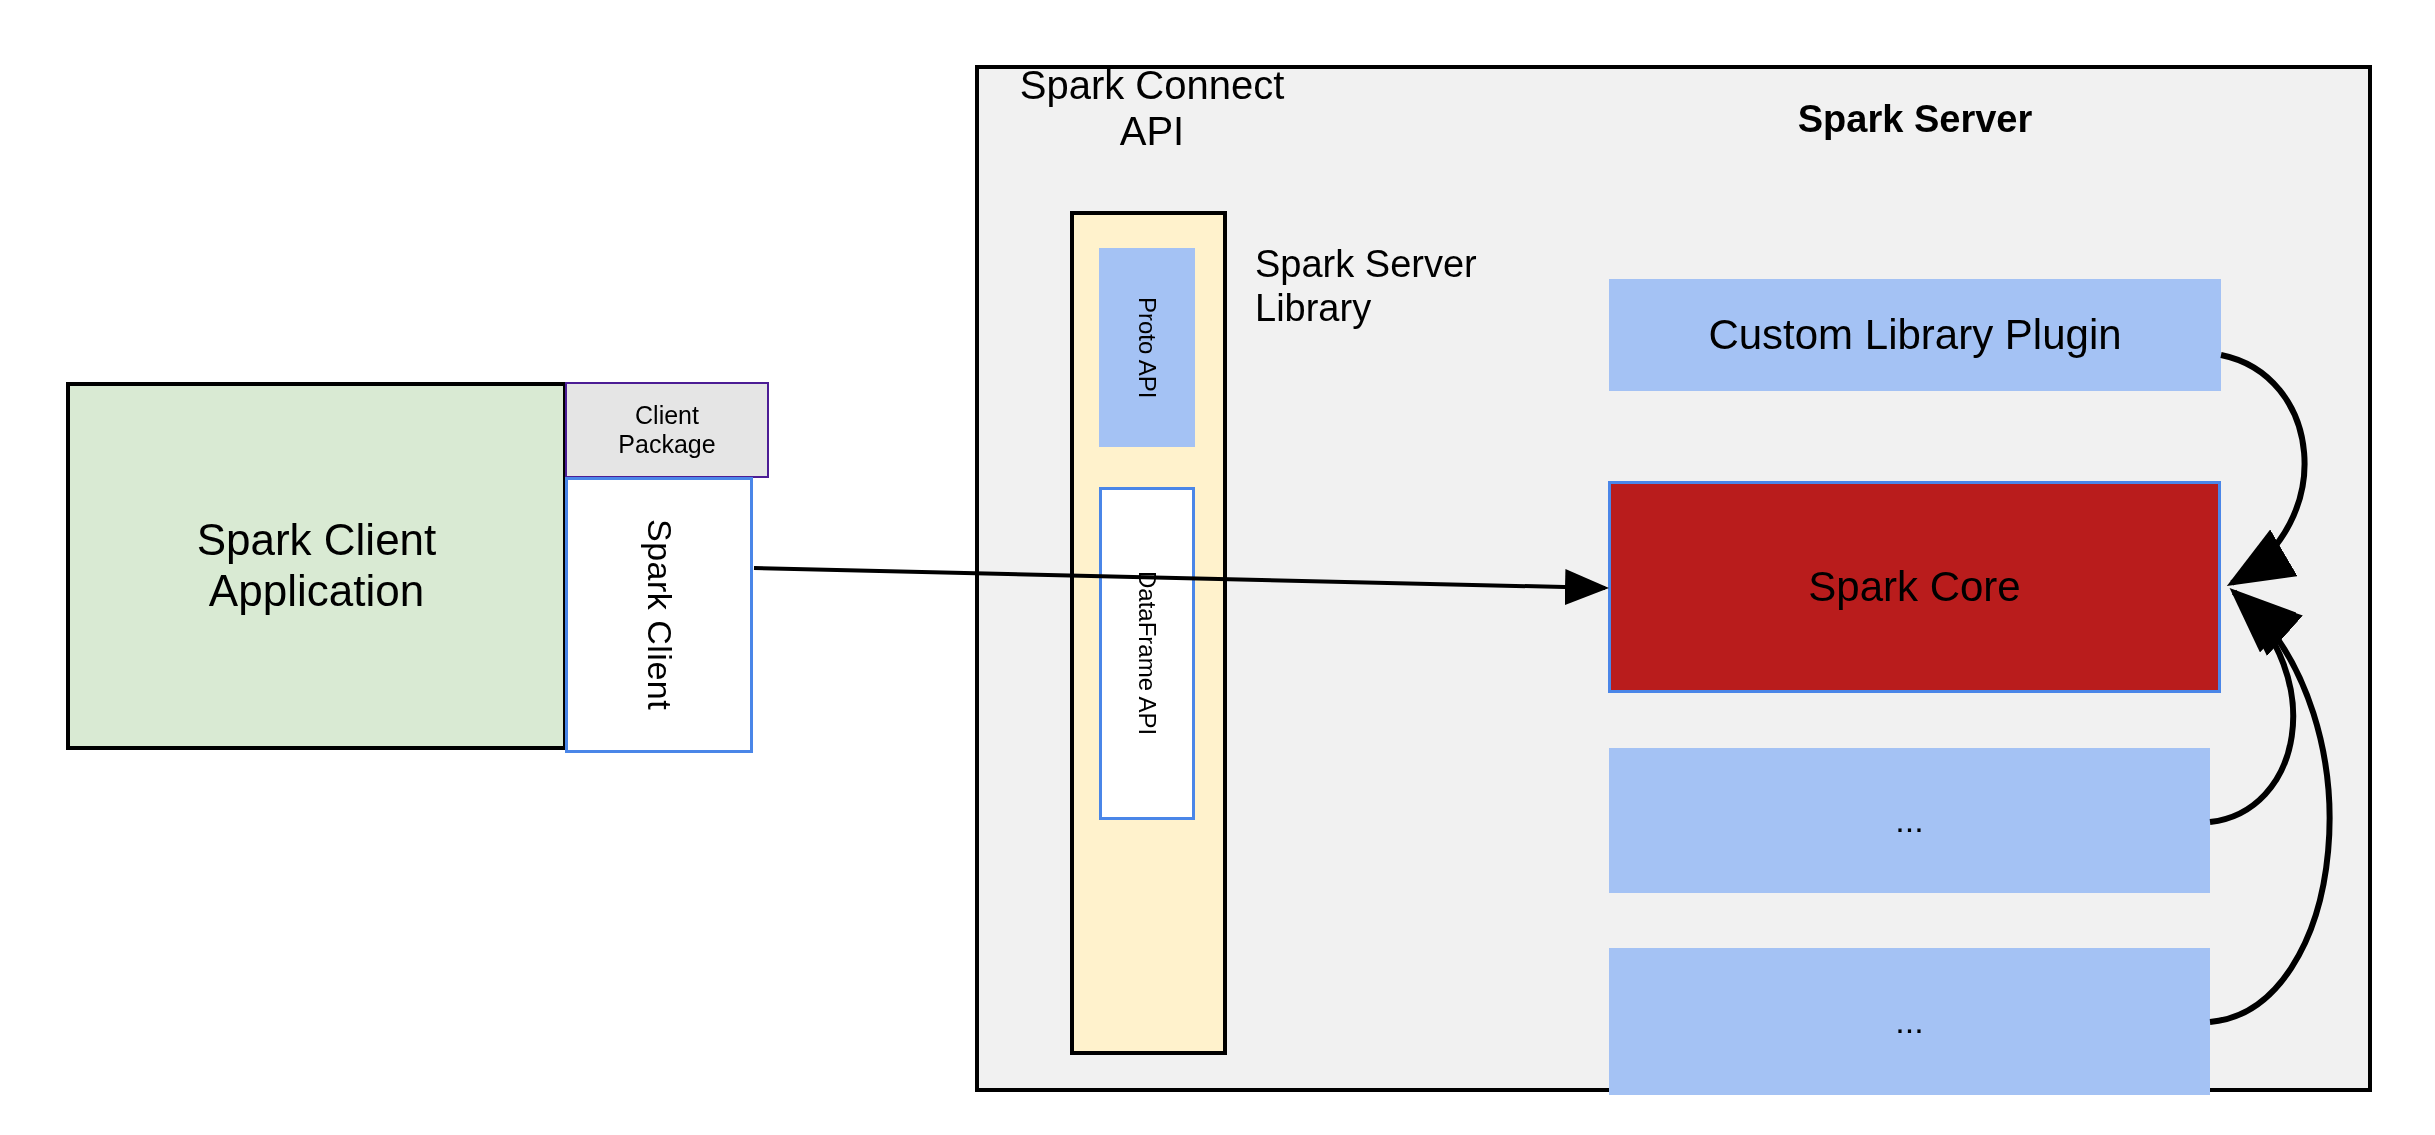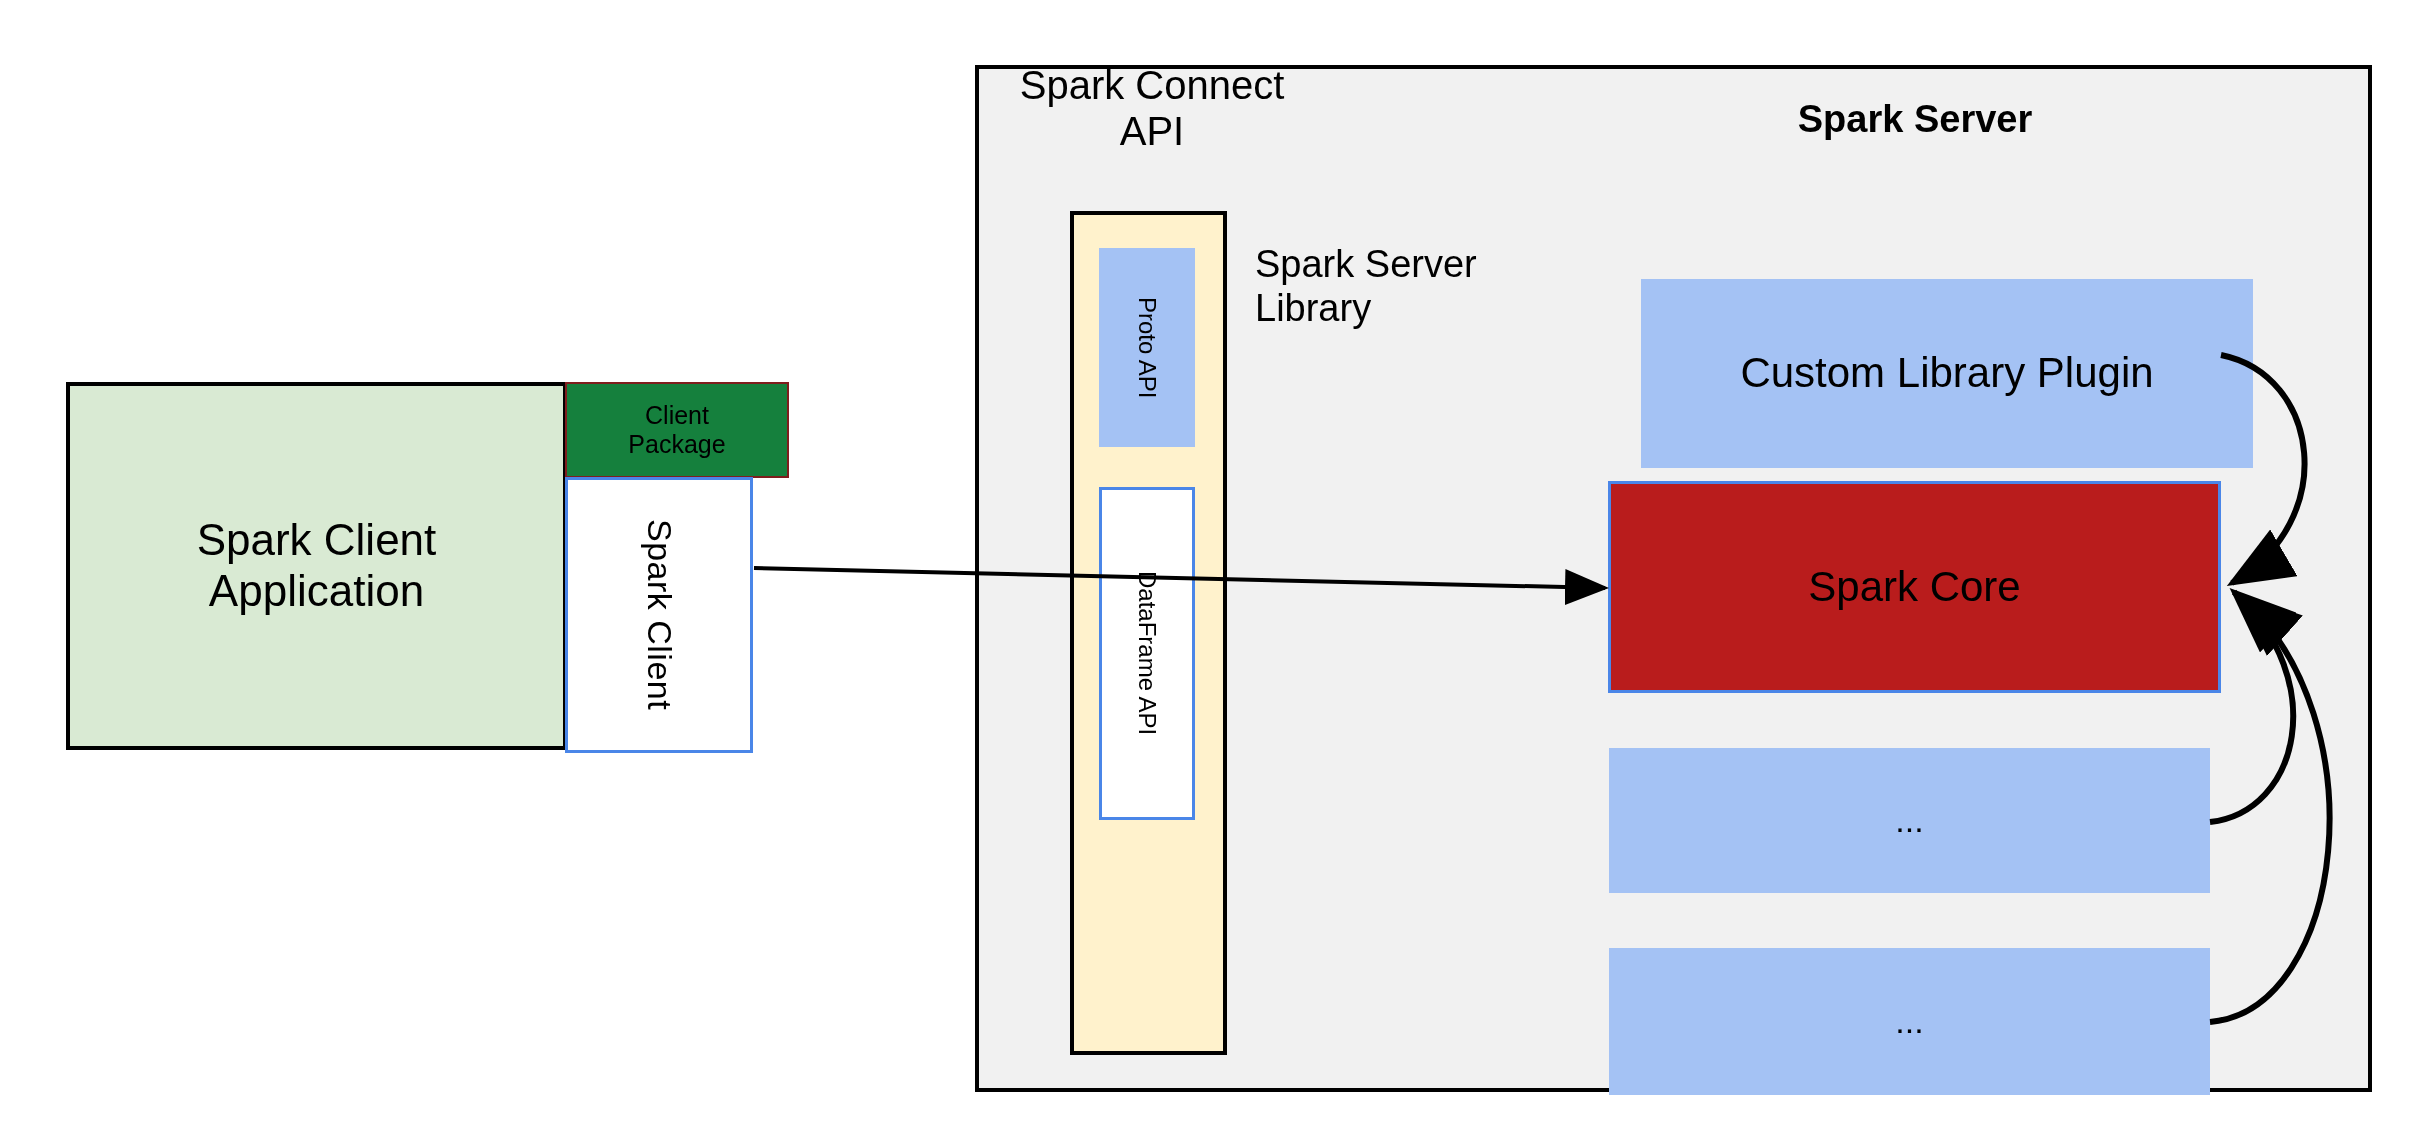--- a/index.html
+++ b/index.html
@@ -35,23 +35,23 @@
     width: 501px; height: 368px;
     background: #d9ead3;
     border: 4px solid #000000;
     font-size: 44px;
     z-index: 3;
   }
   #client-app-label { white-space: pre-line; }
 
   #client-package-box {
     left: 565px; top: 382px;
-    width: 224px; height: 96px;
-    background: #15803d;
-    border: 2px solid #7f1d1d;
+    width: 204px; height: 96px;
+    background: #e5e5e5;
+    border: 2px solid #4c1d95;
     font-size: 25px;
     z-index: 4;
   }
   #client-package-label { white-space: pre-line; }
 
   #spark-client-box {
     left: 565px; top: 477px;
     width: 188px; height: 276px;
     background: #ffffff;
     border: 3px solid #4a86e8;
@@ -133,25 +133,24 @@
     align-items: flex-start;
     justify-content: flex-start;
     text-align: left;
     white-space: pre-line;
     z-index: 5;
   }
 
   
   #custom-library-plugin-box {
     left: 1609px; top: 279px;
-    width: 612px; height: 189px;
+    width: 612px; height: 112px;
     background: #a4c2f4;
     font-size: 42px;
     z-index: 3;
-    margin-left: 32px;
   }
 
   #spark-core-box {
     left: 1608px; top: 481px;
     width: 613px; height: 212px;
     background: #b91c1c;
     border: 3px solid #4a86e8;
     font-size: 42px;
     z-index: 3;
   }

